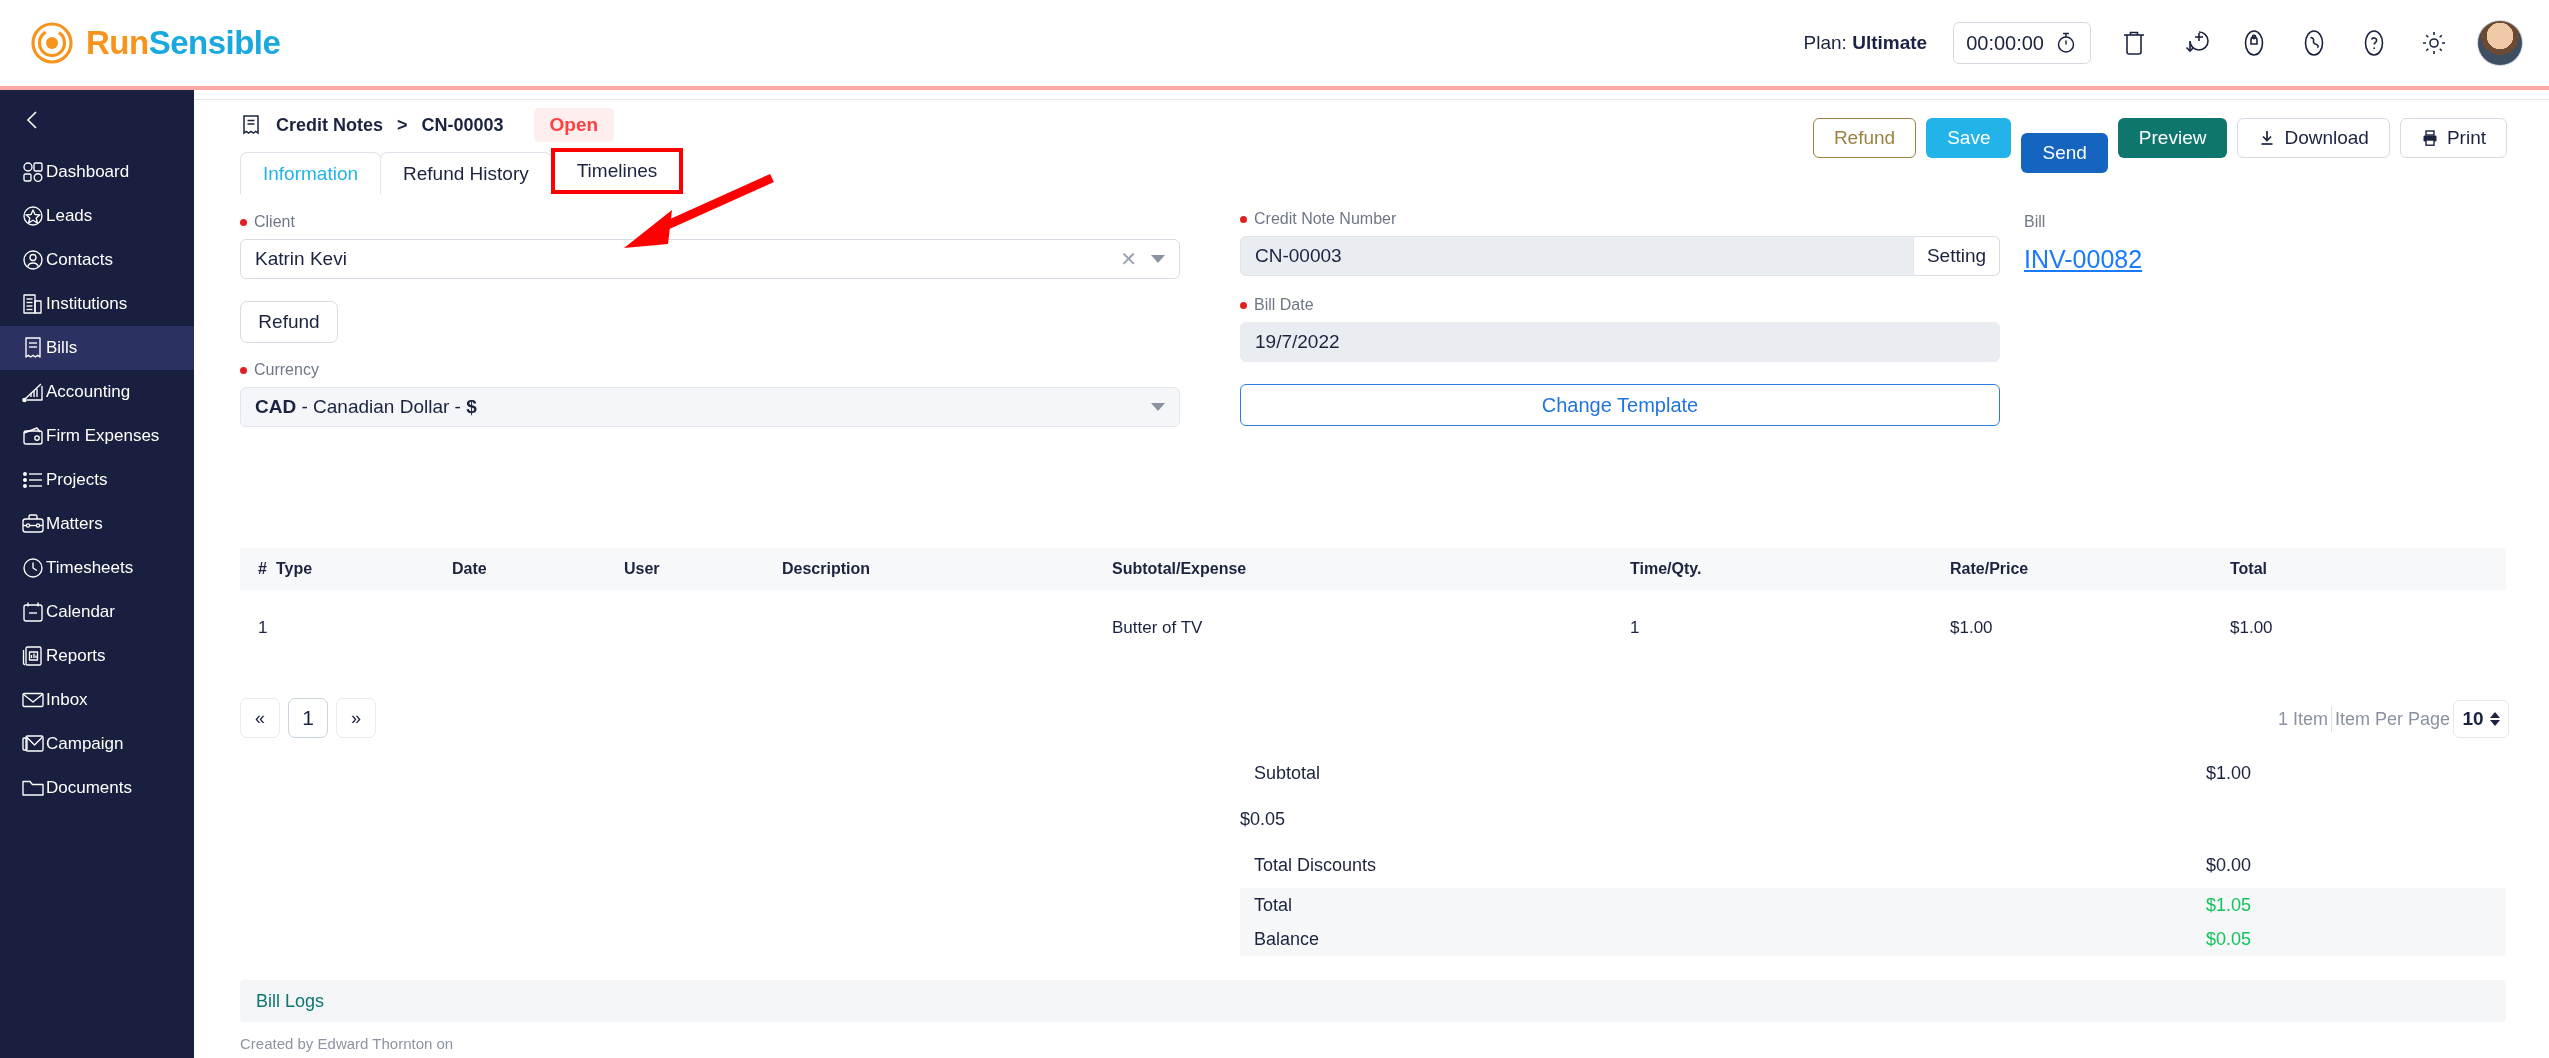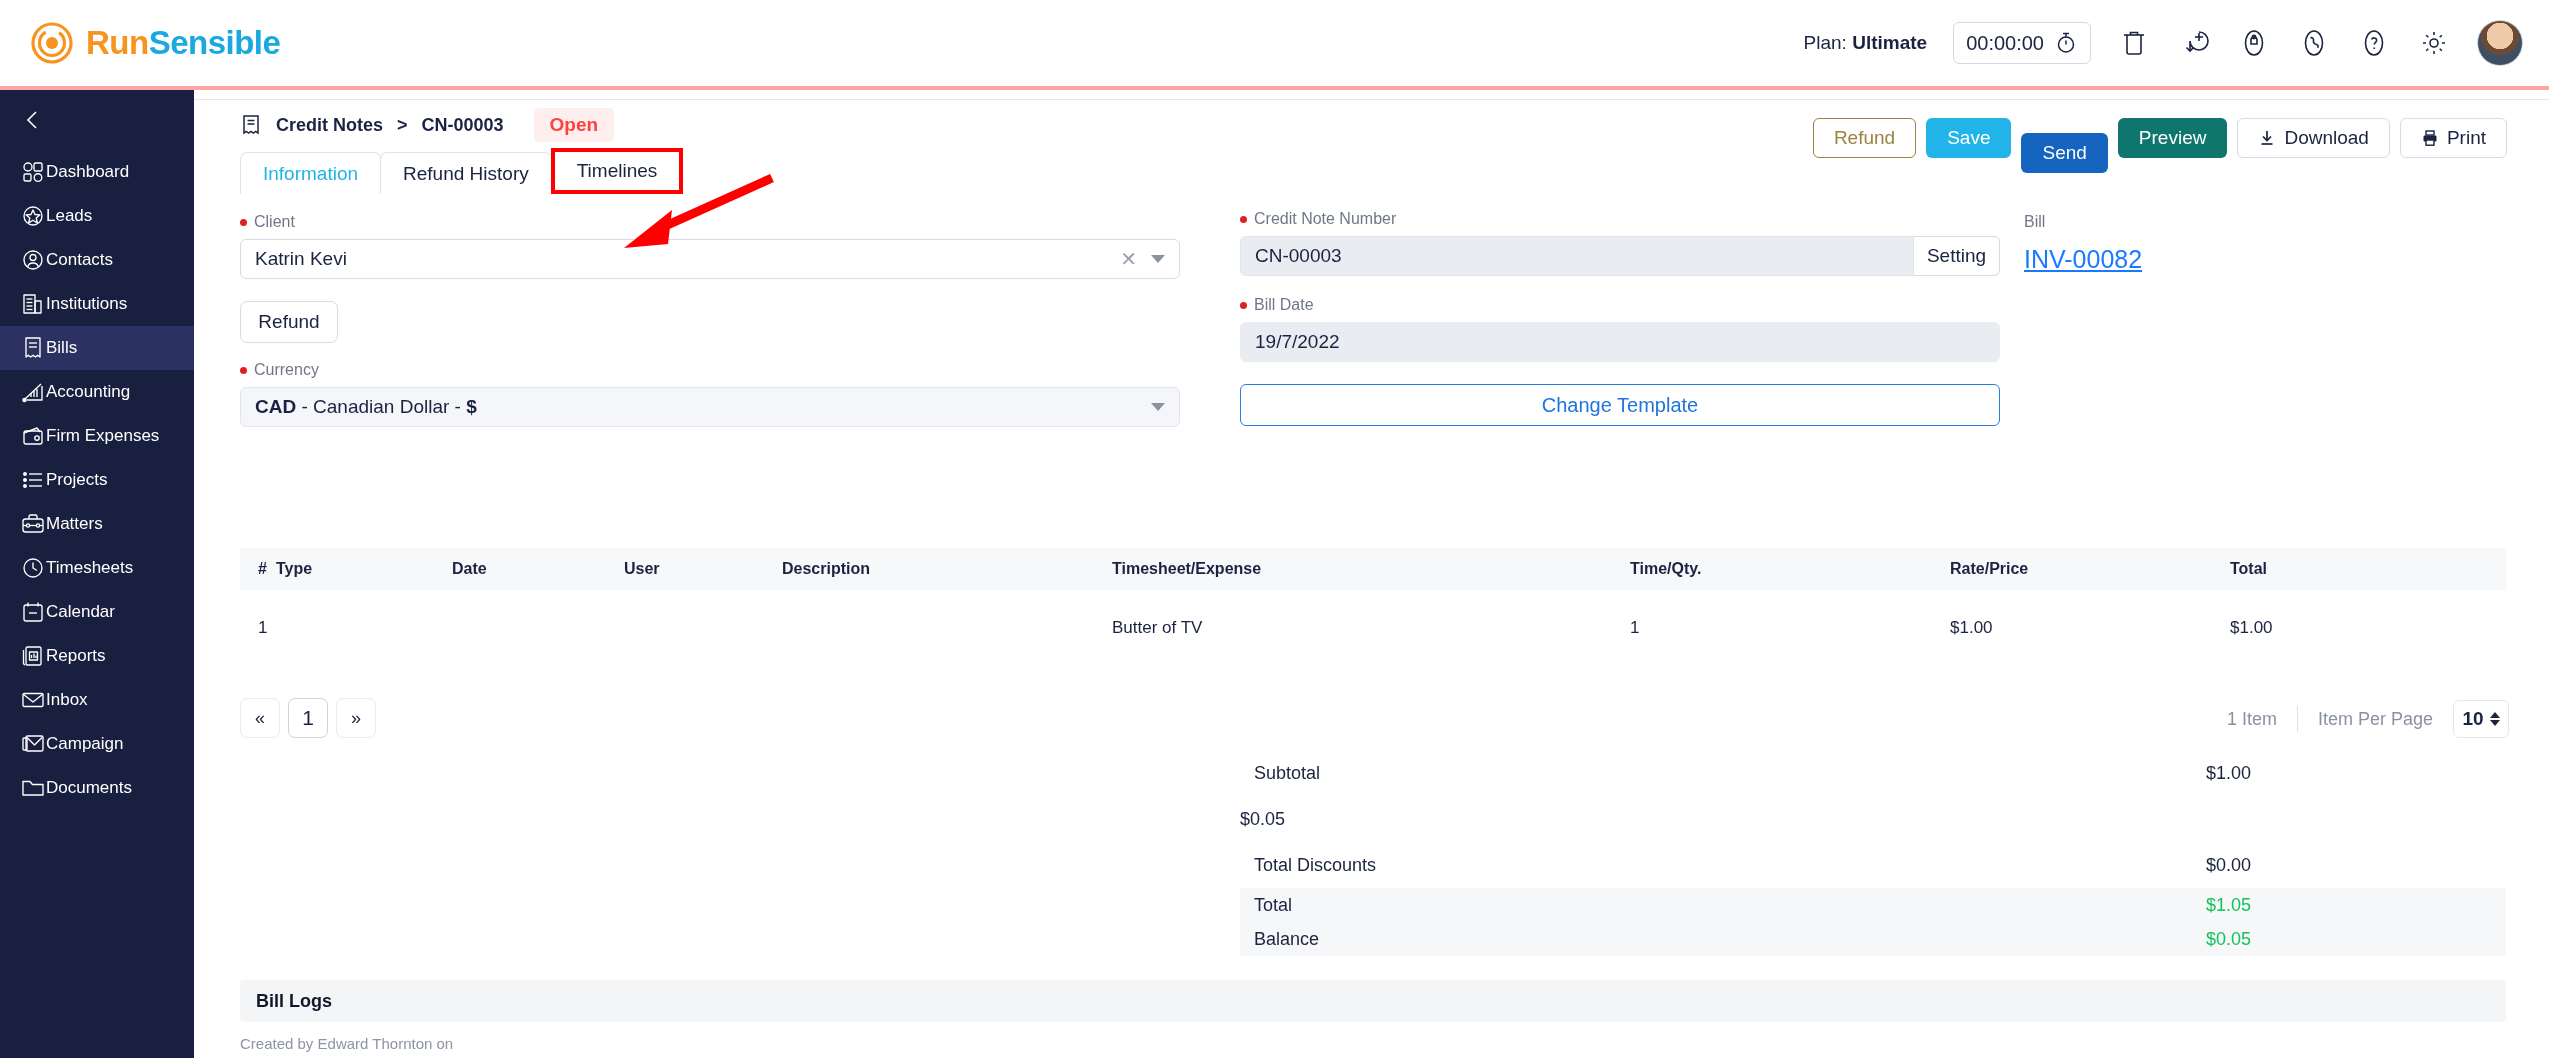--- a/index.html
+++ b/index.html
@@ -201,21 +201,21 @@
   
   .pager { position: absolute; top: 608px; left: 46px; display: flex; gap: 8px; }
   .pg {
     width: 40px; height: 40px; border: 1px solid #e7eaf0; border-radius: 7px;
     background: #fff; display: flex; align-items: center; justify-content: center;
     font-size: 18px; color: #1b2340; cursor: pointer;
   }
   .pg.cur { border-color: #c8d2e0; font-size: 21px; }
   .pager-right {
     position: absolute; top: 610px; right: 40px;
-    display: flex; align-items: center; gap: 20px;
+    display: flex; align-items: center; gap: 3px;
     font-size: 18px; color: #8a91a0;
   }
   .vdiv { width: 1px; height: 26px; background: #dde1e8; }
   .ipp-sel {
     width: 56px; height: 38px; border: 1px solid #e4e8ee; border-radius: 6px;
     background: #fff; display: flex; align-items: center; justify-content: center;
     gap: 6px; font-size: 19px; font-weight: bold; color: #1b2340; cursor: pointer;
   }
   .spin { display: flex; flex-direction: column; gap: 2px; }
   .spin i { width: 0; height: 0; border-left: 5px solid transparent; border-right: 5px solid transparent; }
@@ -232,21 +232,21 @@
   .trow .tv { width: 300px; text-align: left; }
   .trow.grand { background: #f6f7f9; height: 34px; }
   .trow.grand:first-of-type { margin-top: 4px; }
   .green { color: #14c25a; }
 
   
   .logs-head {
     position: absolute; top: 890px; left: 46px; width: 2266px; height: 42px;
     background: #f4f5f7; border-radius: 4px;
     display: flex; align-items: center; padding-left: 16px;
-    font-size: 18px; color: #0f172a; font-weight: bold;
+    font-size: 18px; color: #0f766e;
   }
   .log-line { position: absolute; left: 46px; font-size: 15px; color: #8d94a2; }
   .log1 { top: 945px; }
 </style>
 </head>
 <body>
 
 <div class="topbar">
   <div class="logo-wrap">
     <span class="logo-mark">
@@ -590,21 +590,21 @@
     <a class="bill-link">INV-00082</a>
   </div>
 
   <div class="tbl">
     <div class="tbl-head">
       <div class="c-num">#</div>
       <div class="c-type">Type</div>
       <div class="c-date">Date</div>
       <div class="c-user">User</div>
       <div class="c-desc">Description</div>
-      <div class="c-tse">Timesheet/Expense</div>
+      <div class="c-tse">Subtotal/Expense</div>
       <div class="c-qty">Time/Qty.</div>
       <div class="c-rate">Rate/Price</div>
       <div class="c-tot">Total</div>
     </div>
     <div id="tbl-body">
         <div class="tbl-row">
           <div class="c-num">1</div>
           <div class="c-type"></div>
           <div class="c-date"></div>
           <div class="c-user"></div>

